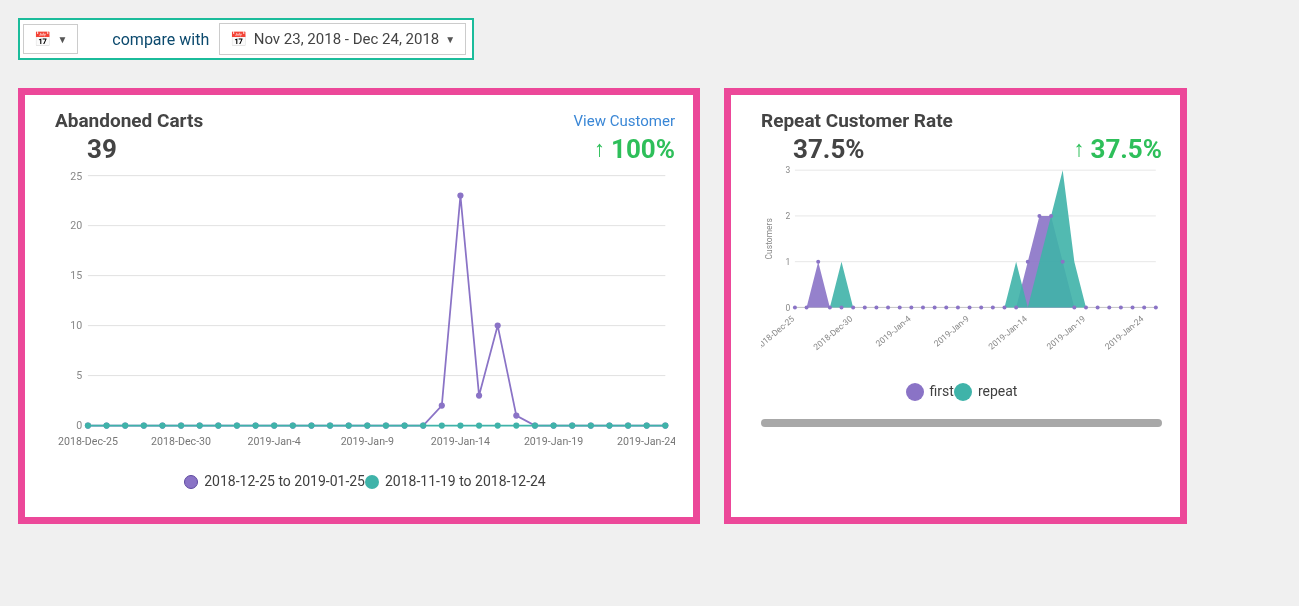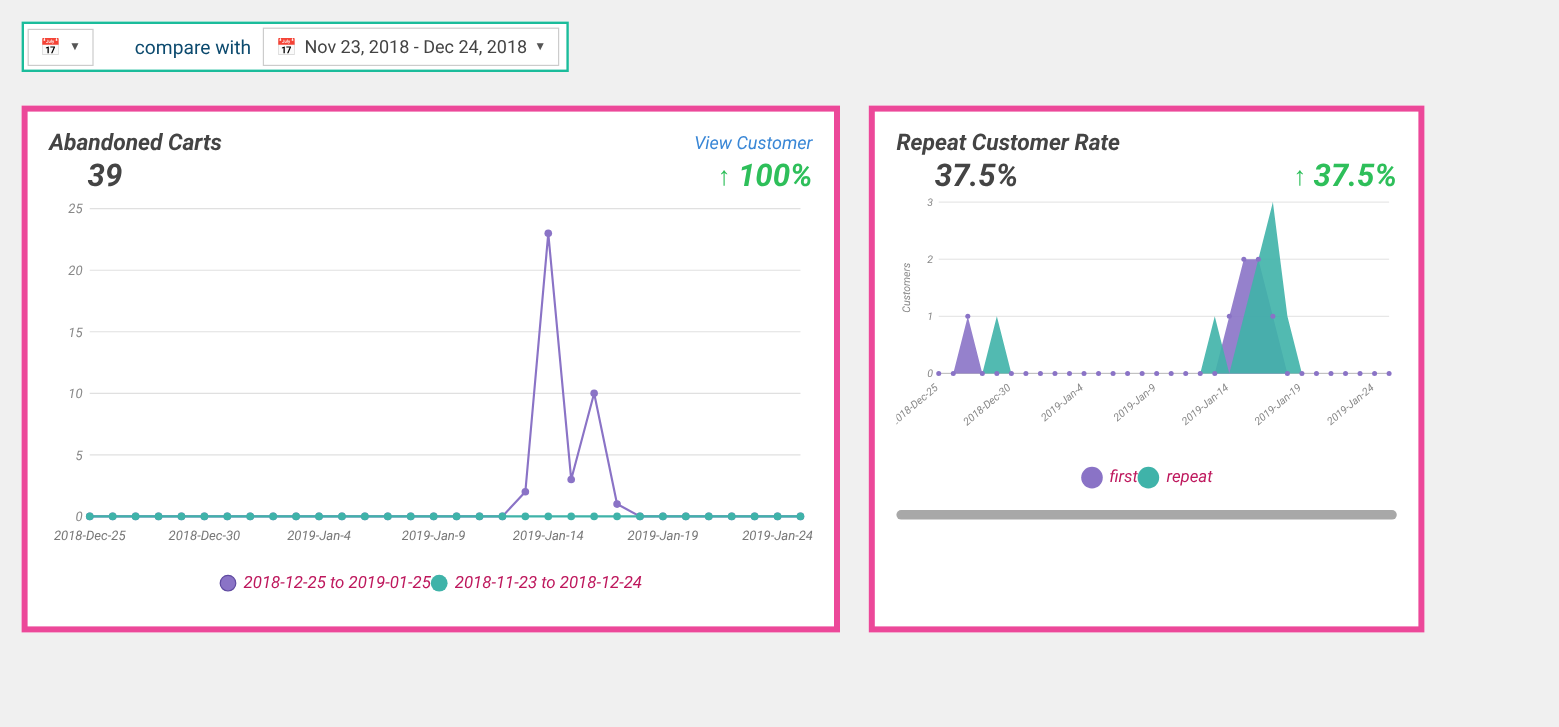--- a/index.html
+++ b/index.html
@@ -3,31 +3,31 @@
 <meta charset="utf-8">
 <style>
 * { box-sizing: border-box; margin: 0; padding: 0; }
 body { font-family: -apple-system, "Segoe UI", Roboto, Helvetica, Arial, sans-serif; background: #f0f0f0; color: #444; padding: 18px; width: 1299px; }
 .date-bar { display: inline-flex; align-items: center; border: 2px solid #1bbc9b; padding: 3px 6px 3px 3px; gap: 10px; background: #fff; margin-bottom: 28px; }
 .date-pick { display: inline-flex; align-items: center; gap: 6px; border: 1px solid #ccc; padding: 6px 10px; font-size: 15px; cursor: pointer; background: #fff; }
 .date-pick .cal { font-size: 14px; color: #666; }
 .date-pick .caret { font-size: 10px; color: #555; }
 .compare-label { font-size: 16px; color: #0c4a6e; margin-left: 24px; }
 .cards { display: flex; gap: 24px; }
-.card { background: #fff; border: 5px solid #ec4899; padding: 14px 18px 28px 18px; flex-shrink:0;font-style:italic; }
+.card { background: #fff; border: 7px solid #ec4899; padding: 14px 18px 28px 30px; flex-shrink:0; }
 .card.left { width: 682px; }
 .card.right { width: 463px; }
 .card-head { display: flex; align-items: center; justify-content: space-between; }
 .card-title { font-size: 19px; font-weight: 700; color: #444; }
 .card-link { color: #3a87d6; font-size: 15px; text-decoration: none; cursor: pointer; }
 .metric-row { display: flex; align-items: center; justify-content: space-between; margin-top: 2px; margin-left: 32px; }
 .metric-val { font-size: 26px; font-weight: 700; color: #444; }
 .delta { display: inline-flex; align-items: center; gap: 6px; font-size: 26px; font-weight: 700; color: #2ebf5a; }
 .delta .arrow { font-size: 22px; }
-.legend { display: flex; justify-content: center; margin-top: 18px; font-size: 14px; color: #be185d; align-items:center;}
+.legend { display: flex; justify-content: center; margin-top: 18px; font-size: 14px; color: #404040; align-items:center;}
 .legend .dot { display:inline-block; width: 14px; height: 14px; border-radius: 50%; margin-right: 6px; vertical-align: middle; }
 .legend .dot.lg { width:18px; height:18px; }
 .purple-fill { background: #8a73c6; }
 .purple-stroke { background: #8a73c6; border:1px solid #5f4aa0;}
 .teal-fill { background: #3fb3a9; }
 svg { display: block; width: 100%; }
 .y-lbl { font-size: 11px; fill: #888; }
 .series-a { stroke: #8a73c6; stroke-width: 1.8; fill: none; }
 .series-b { stroke: #3fb3a9; stroke-width: 1.8; fill: none; }
 .pt-a { fill: #8a73c6; }
@@ -154,21 +154,21 @@
         <text x="130.1290322580645" y="290" text-anchor="middle" font-size="11" fill="#777">2018-Dec-30</text>
         <text x="226.25806451612902" y="290" text-anchor="middle" font-size="11" fill="#777">2019-Jan-4</text>
         <text x="322.38709677419354" y="290" text-anchor="middle" font-size="11" fill="#777">2019-Jan-9</text>
         <text x="418.51612903225805" y="290" text-anchor="middle" font-size="11" fill="#777">2019-Jan-14</text>
         <text x="514.6451612903227" y="290" text-anchor="middle" font-size="11" fill="#777">2019-Jan-19</text>
         <text x="610.7741935483871" y="290" text-anchor="middle" font-size="11" fill="#777">2019-Jan-24</text>
       </svg>
 
     <div class="legend">
       <span><span class="dot purple-stroke"></span><span>2018-12-25 to 2019-01-25</span></span>
-      <span><span class="dot teal-fill"></span><span>2018-11-23 to 2018-12-24</span></span>
+      <span><span class="dot teal-fill"></span><span>2018-11-19 to 2018-12-24</span></span>
     </div>
   </div>
 
   <div class="card right">
     <div class="card-head">
       <div class="card-title">Repeat Customer Rate</div>
     </div>
     <div class="metric-row">
       <div class="metric-val">37.5%</div>
       <div class="delta">

